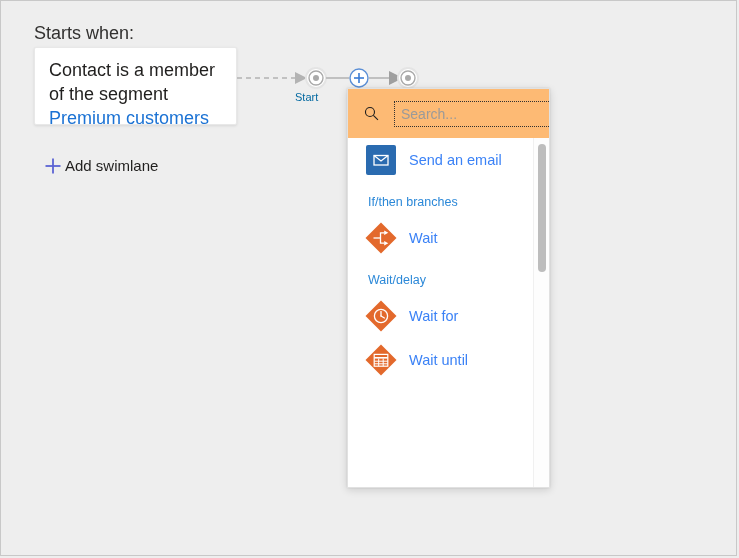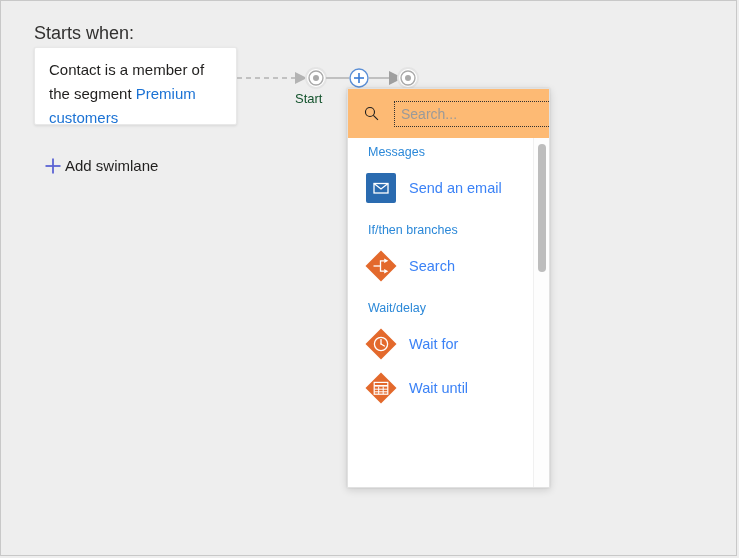--- a/index.html
+++ b/index.html
@@ -42,21 +42,21 @@
     border: 1px solid #e8e8e8;
     border-radius: 2px;
     box-shadow: 0 1px 3px rgba(0,0,0,0.10);
     box-sizing: border-box;
   }
   .trigger-card-text {
     position: absolute;
     left: 14px;
     top: 10px;
     right: 10px;
-    font-size: 15px;
+    font-size: 18px;
     line-height: 24px;
     color: #201f1e;
     word-wrap: break-word;
   }
   .segment-link {
     color: #1b72d4;
     cursor: pointer;
   }
 
   
@@ -64,22 +64,22 @@
     position: absolute;
     left: 236px;
     top: 60px;
     width: 190px;
     height: 34px;
   }
   .start-label {
     position: absolute;
     left: 294px;
     top: 90px;
-    font-size: 13px;
-    color: #14532d;
+    font-size: 11px;
+    color: #0369a1;
   }
 
   
   .add-swimlane {
     position: absolute;
     left: 42px;
     top: 155px;
     display: flex;
     align-items: center;
     gap: 2px;
@@ -272,21 +272,20 @@
           <circle cx="8.2" cy="8.2" r="5.3" fill="none" stroke="#201f1e" stroke-width="1.3"></circle>
           <line x1="12.2" y1="12.2" x2="17.6" y2="17.6" stroke="#201f1e" stroke-width="1.3"></line>
         </svg>
       </span>
       <input class="search-input" type="text" placeholder="Search..." style="">
     </div>
 
     <div class="list-area">
       <div class="list-inner">
 
-        <div class="group-header first">Messages</div>
         <div class="item">
           <svg class="item-icon" viewBox="0 0 34 34">
             <rect x="2" y="2" width="30" height="30" rx="2" fill="#2a6bb0"></rect>
             <rect x="10" y="12.5" width="14" height="9.5" fill="none" stroke="#ffffff" stroke-width="1.3"></rect>
             <polyline points="10,12.5 17,18 24,12.5" fill="none" stroke="#ffffff" stroke-width="1.3"></polyline>
           </svg>
           <span class="item-label">Send an email</span>
         </div>
 
         <div class="group-header">If/then branches</div>
@@ -294,21 +293,21 @@
 
         <div class="item">
           <svg class="item-icon" viewBox="0 0 34 34">
             <polygon points="17,1.5 32.5,17 17,32.5 1.5,17" fill="#e3692c"></polygon>
             <line x1="9.5" y1="17" x2="16.5" y2="17" stroke="#ffffff" stroke-width="1.3"></line>
             <path d="M16.5 17 L16.5 11.8 L20.5 11.8" fill="none" stroke="#ffffff" stroke-width="1.3"></path>
             <path d="M16.5 17 L16.5 22.2 L20.5 22.2" fill="none" stroke="#ffffff" stroke-width="1.3"></path>
             <polygon points="20.2,9.6 24.3,11.8 20.2,14" fill="#ffffff"></polygon>
             <polygon points="20.2,20 24.3,22.2 20.2,24.4" fill="#ffffff"></polygon>
           </svg>
-          <span class="item-label">Search</span>
+          <span class="item-label">Wait</span>
         </div>
 
         <div class="group-header">Wait/delay</div>
 
         <div class="item">
           <svg class="item-icon" viewBox="0 0 34 34">
             <polygon points="17,1.5 32.5,17 17,32.5 1.5,17" fill="#e3692c"></polygon>
             <circle cx="17" cy="17" r="6.6" fill="none" stroke="#ffffff" stroke-width="1.3"></circle>
             <line x1="17" y1="17" x2="17" y2="12.6" stroke="#ffffff" stroke-width="1.3" stroke-linecap="round"></line>
             <line x1="17" y1="17" x2="20.4" y2="19" stroke="#ffffff" stroke-width="1.3" stroke-linecap="round"></line>

